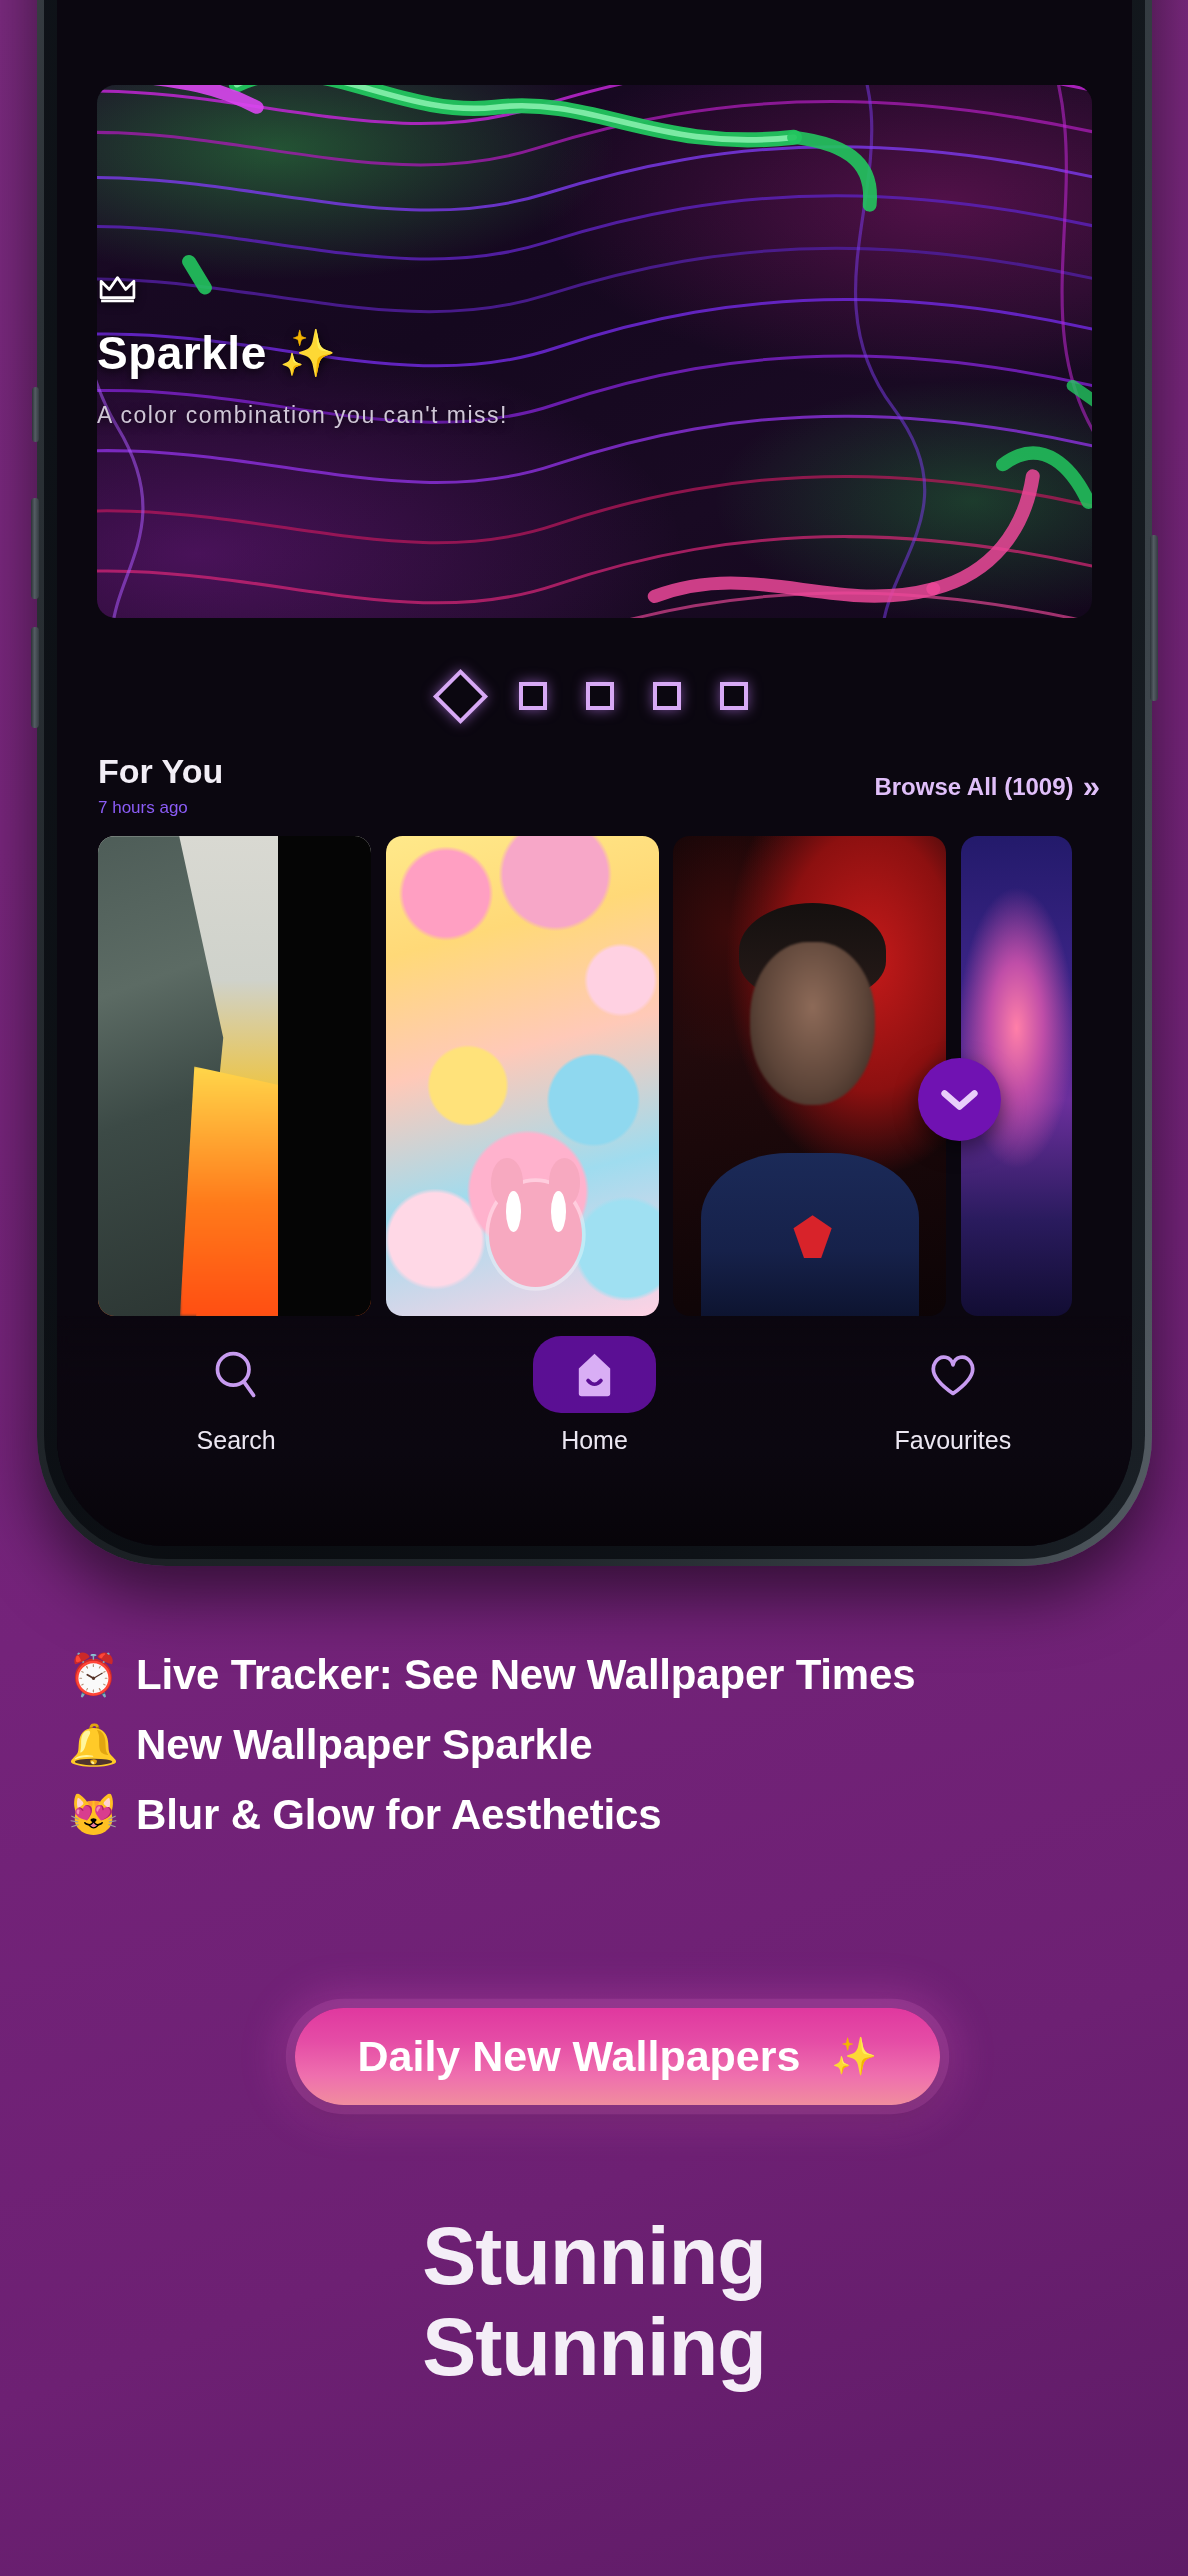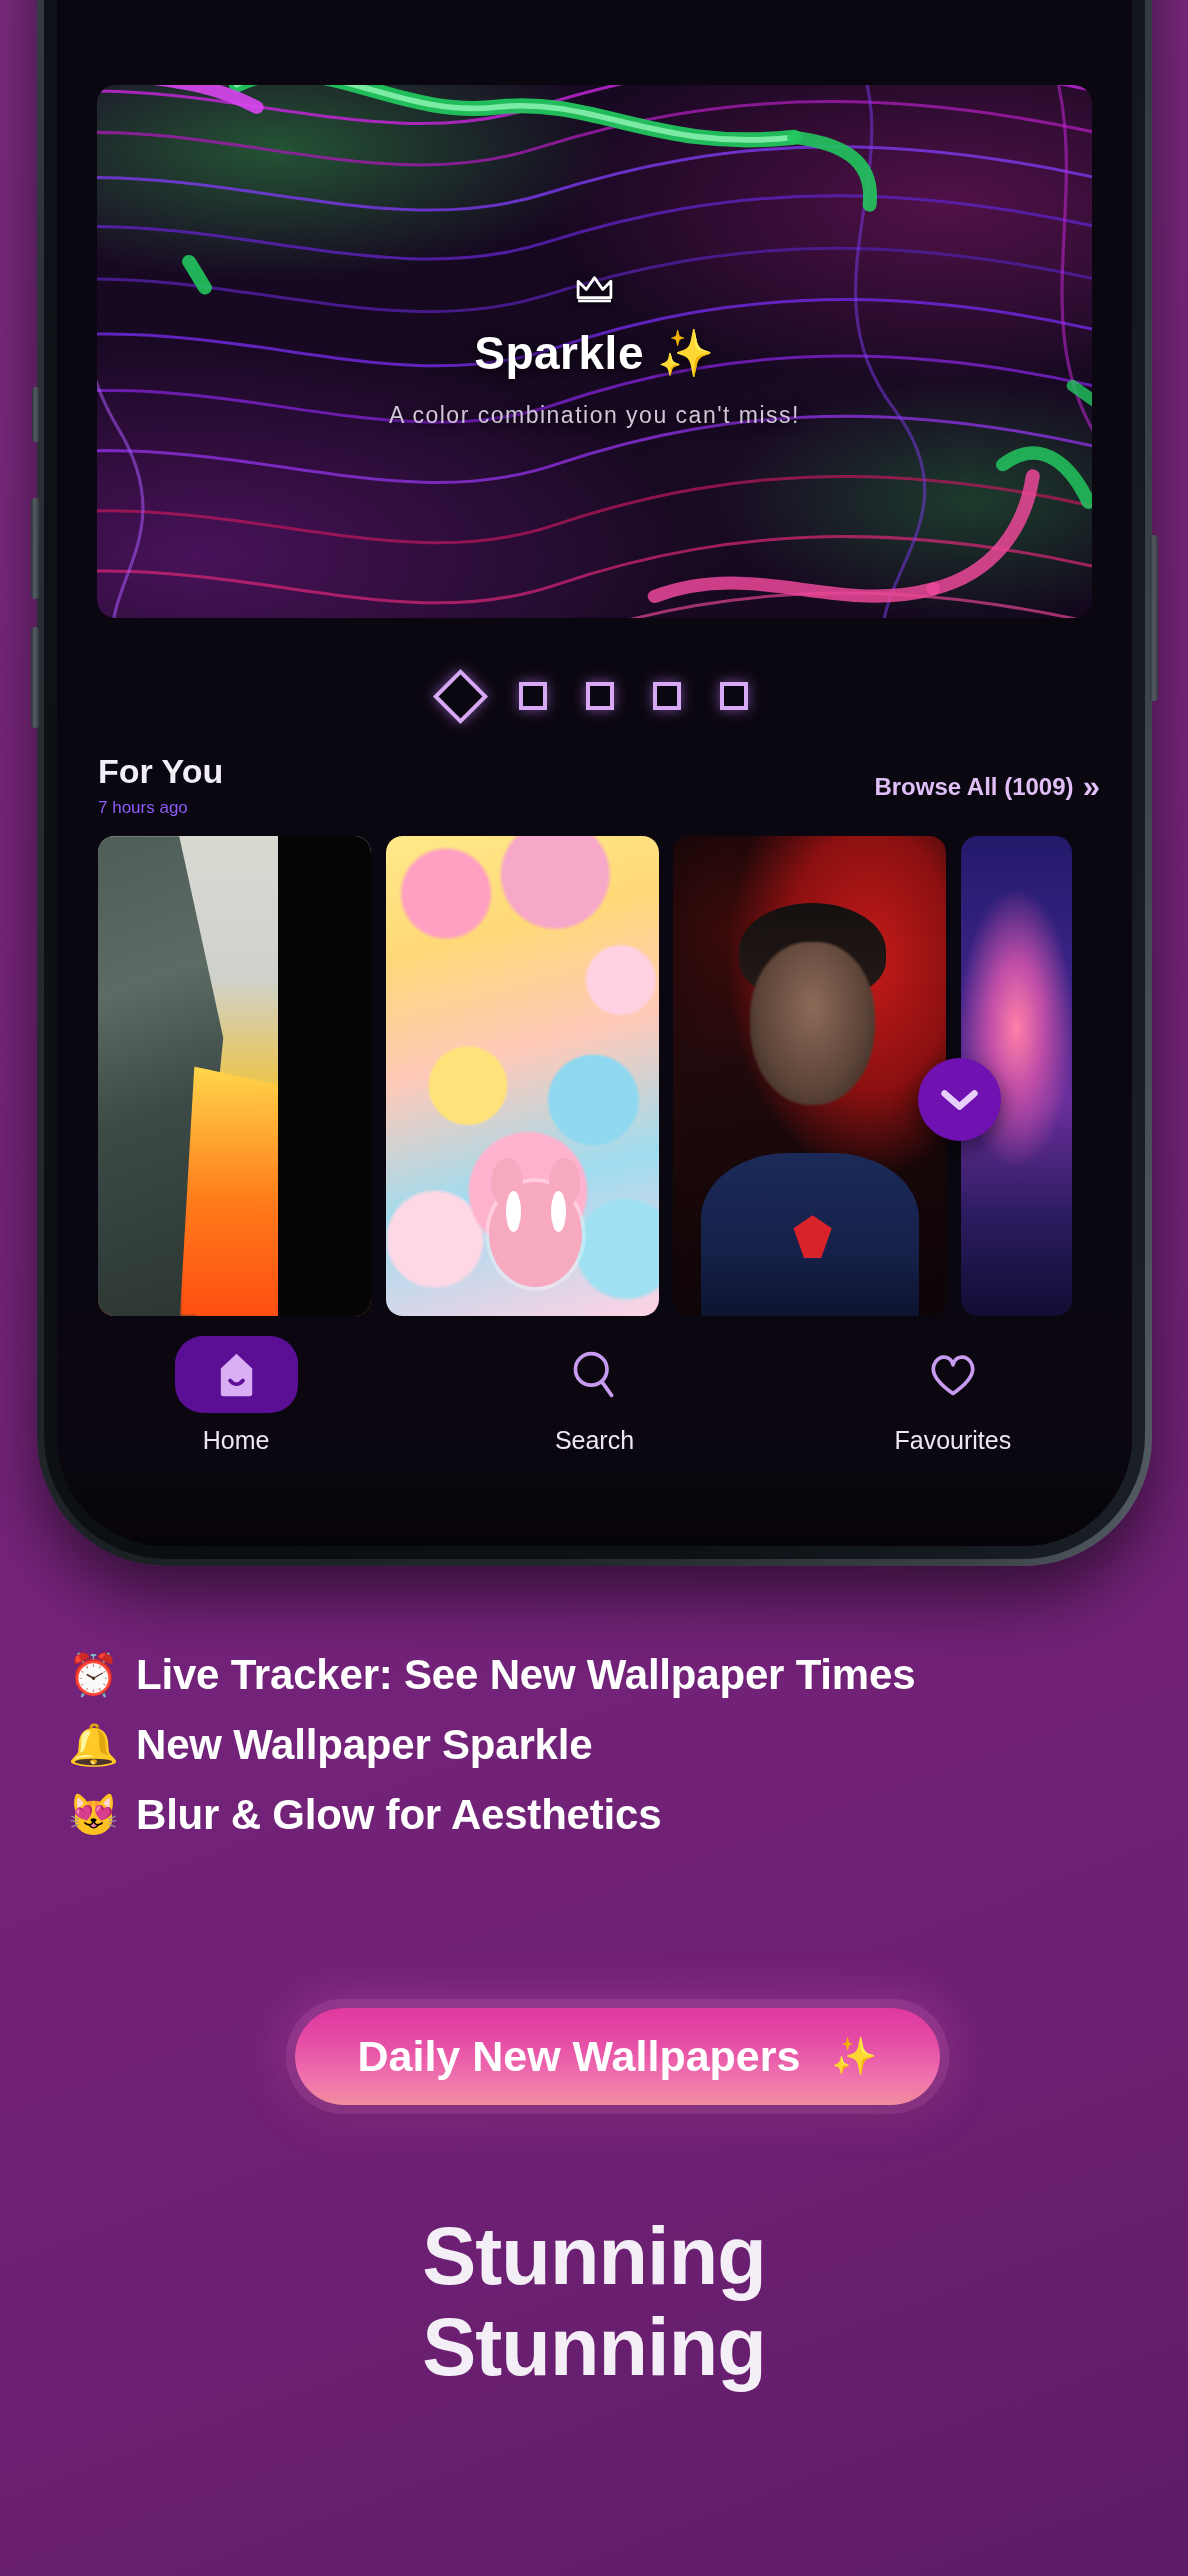--- a/index.html
+++ b/index.html
@@ -83,21 +83,21 @@
       linear-gradient(150deg,#1b0a26 0%, #15081f 40%, #190a23 70%, #13071c 100%);
   }
   .topo { position:absolute; inset:-10%; }
   .topo svg { width:100%; height:100%; }
 
   #hero-content {
     position: absolute;
     inset: 0;
     display: flex;
     flex-direction: column;
-    align-items: center;
+    align-items: flex-start;
     justify-content: center;
     gap: 9.2px;
     text-shadow: 0 1.8px 9.2px rgba(0,0,0,.8);
   }
   #crown-icon { margin-bottom: 9.2px; filter: drop-shadow(0 1.8px 4.6px rgba(0,0,0,.9)); }
   #hero-title {
     font-size: 46px;
     font-weight: 700;
     color: #fff;
     letter-spacing: 0.5px;
@@ -440,36 +440,36 @@
 
           <div id="scroll-down-btn">
             <svg width="41" height="28" viewBox="0 0 44 30">
               <path d="M6 8 L22 22 L38 8" fill="none" stroke="#e9cffb" stroke-width="7" stroke-linecap="round" stroke-linejoin="round"></path>
             </svg>
           </div>
         </div>
 
         <div id="bottom-nav">
           <div class="nav-item">
+            <div class="nav-pill">
+              <svg width="50" height="52" viewBox="0 0 54 56">
+                <circle cx="24" cy="22" r="17" fill="none" stroke="#c79bf0" stroke-width="4"></circle>
+                <line x1="36" y1="36" x2="46" y2="50" stroke="#c79bf0" stroke-width="4" stroke-linecap="round"></line>
+              </svg>
+            </div>
+            <div class="nav-label">Search</div>
+          </div>
+          <div class="nav-item">
             <div class="nav-pill active">
               <svg width="41" height="48" viewBox="0 0 44 52">
                 <path d="M22 3 L39 19 L39 46 Q39 49 36 49 L8 49 Q5 49 5 46 L5 19 Z" fill="#d9aef5"></path>
                 <path d="M15 32 Q22 40 29 32" fill="none" stroke="#5b0f94" stroke-width="4" stroke-linecap="round"></path>
               </svg>
             </div>
             <div class="nav-label">Home</div>
-          </div>
-          <div class="nav-item">
-            <div class="nav-pill">
-              <svg width="50" height="52" viewBox="0 0 54 56">
-                <circle cx="24" cy="22" r="17" fill="none" stroke="#c79bf0" stroke-width="4"></circle>
-                <line x1="36" y1="36" x2="46" y2="50" stroke="#c79bf0" stroke-width="4" stroke-linecap="round"></line>
-              </svg>
-            </div>
-            <div class="nav-label">Search</div>
           </div>
           <div class="nav-item">
             <div class="nav-pill">
               <svg width="52" height="48" viewBox="0 0 56 52">
                 <path d="M28 46 C8 32 3 21 9 12 C15 3 26 6 28 15 C30 6 41 3 47 12 C53 21 48 32 28 46 Z" fill="none" stroke="#c79bf0" stroke-width="4" stroke-linejoin="round"></path>
               </svg>
             </div>
             <div class="nav-label">Favourites</div>
           </div>
         </div>

